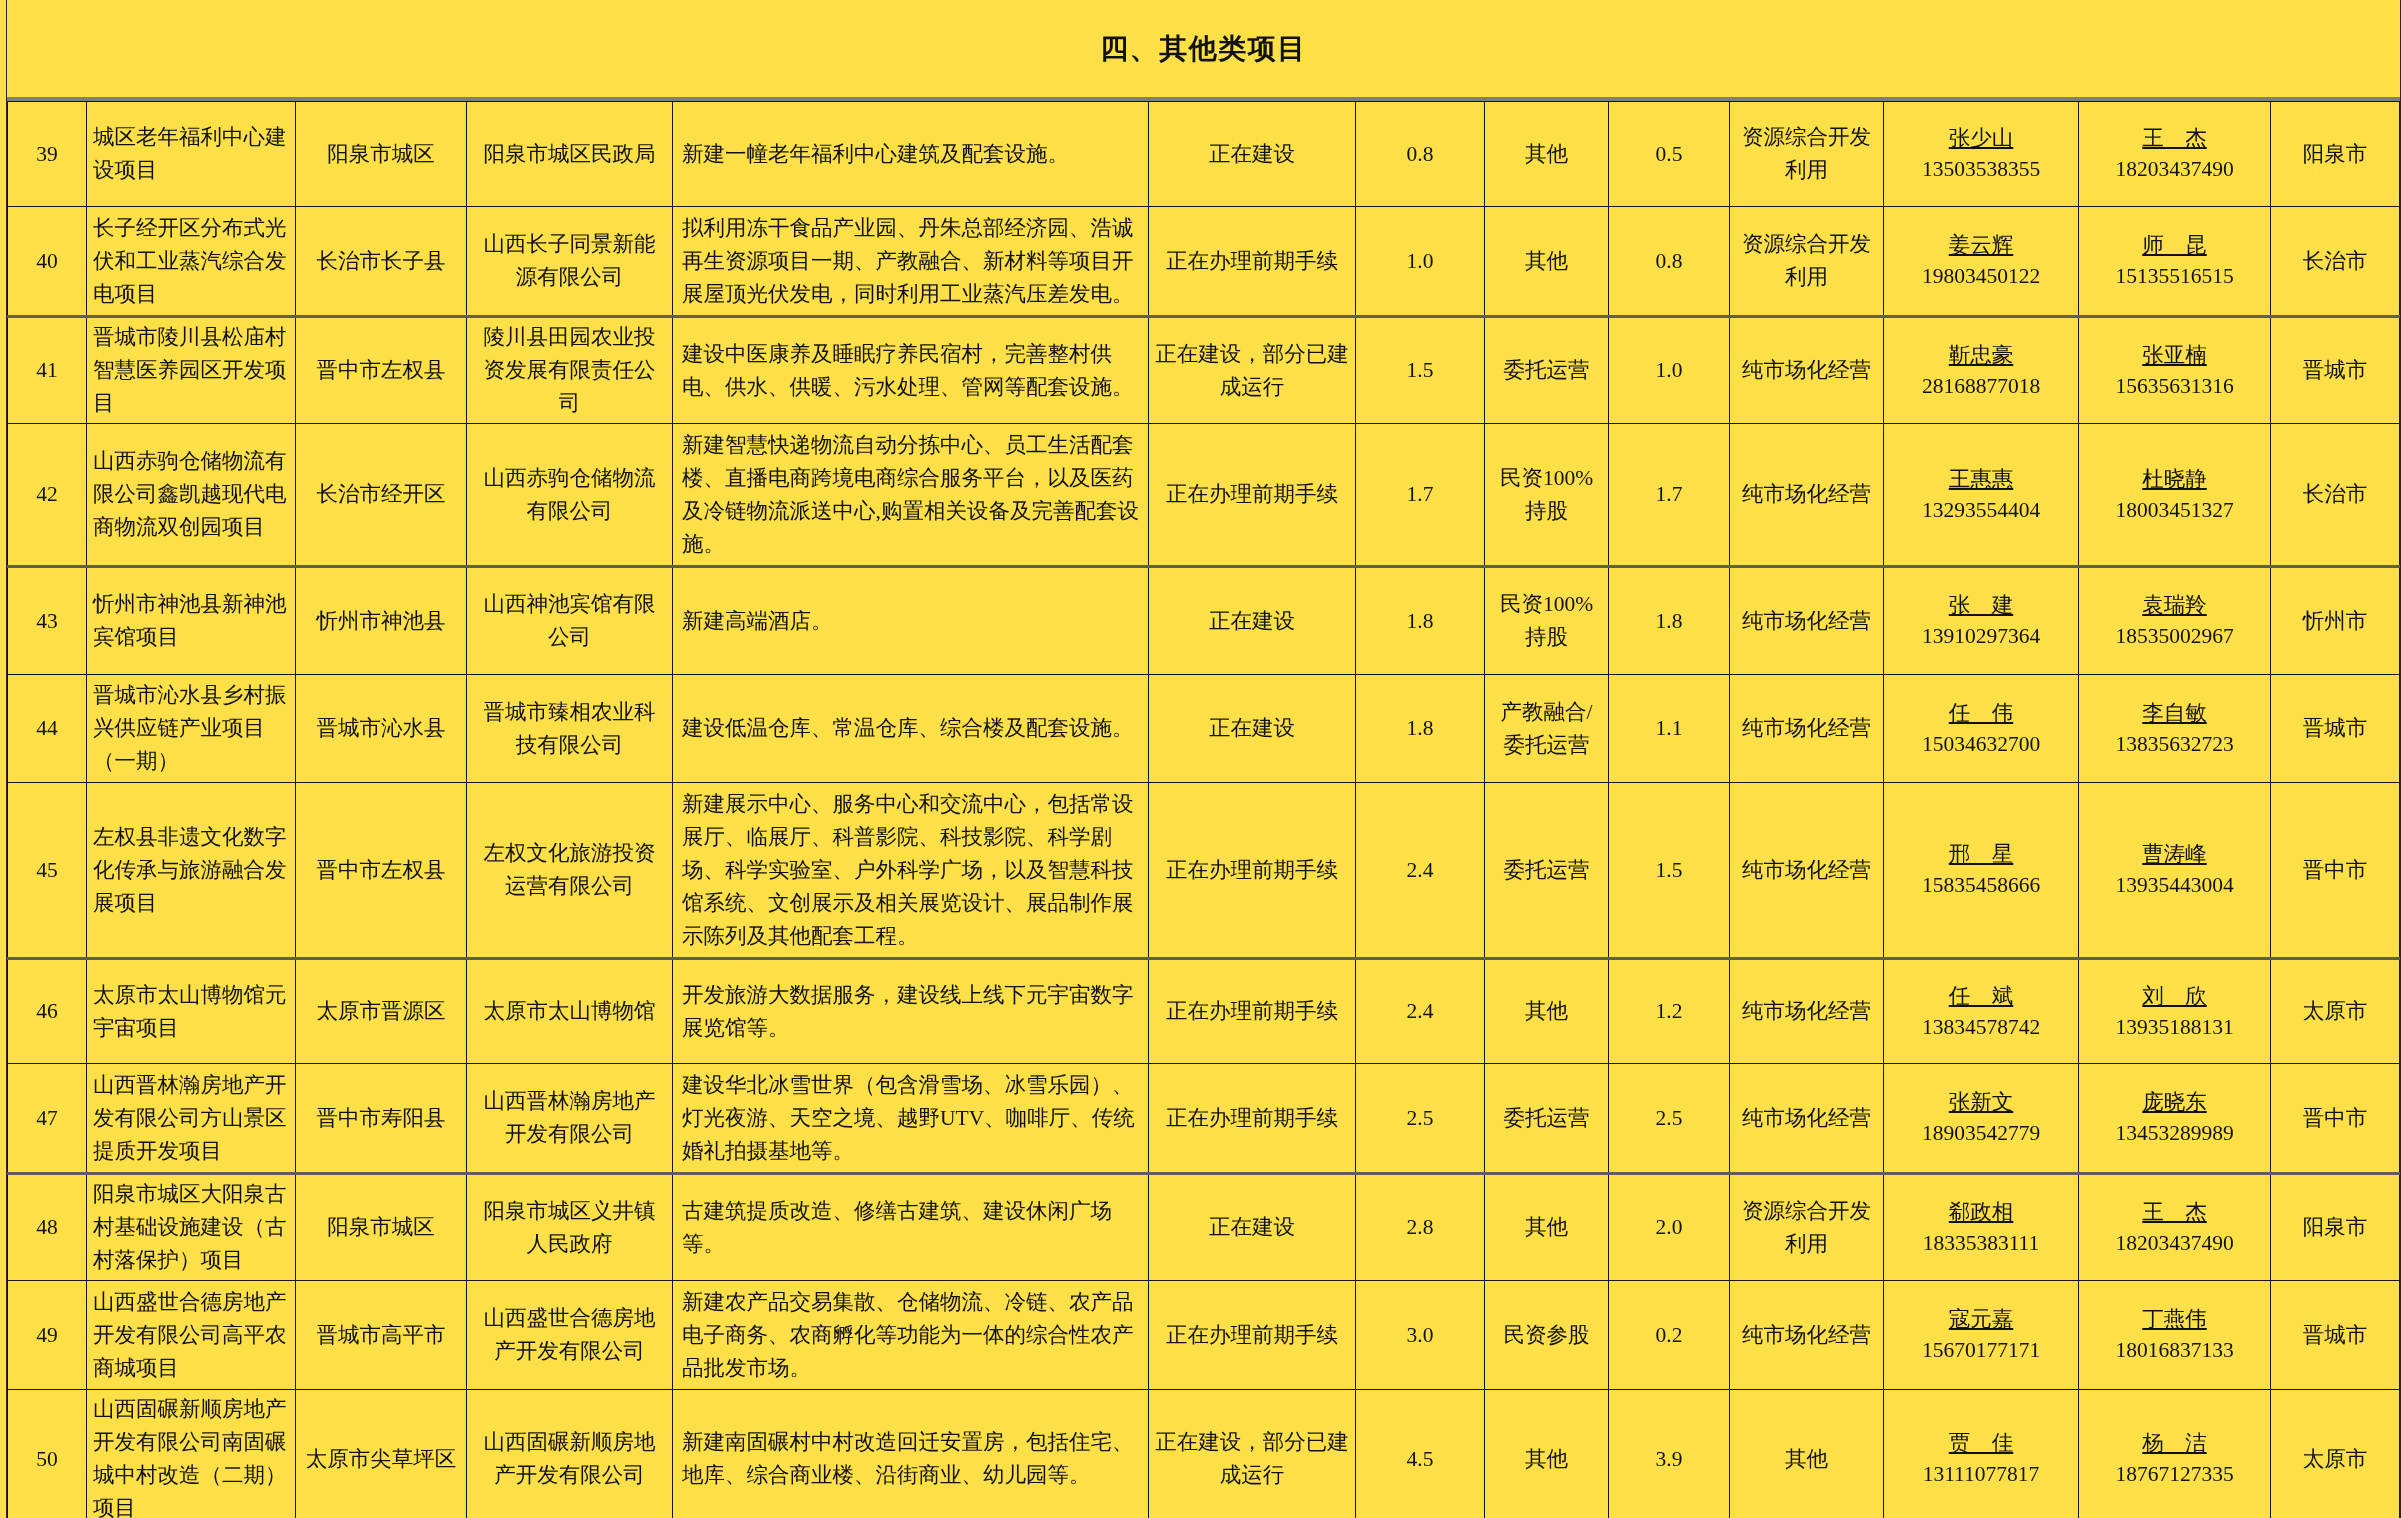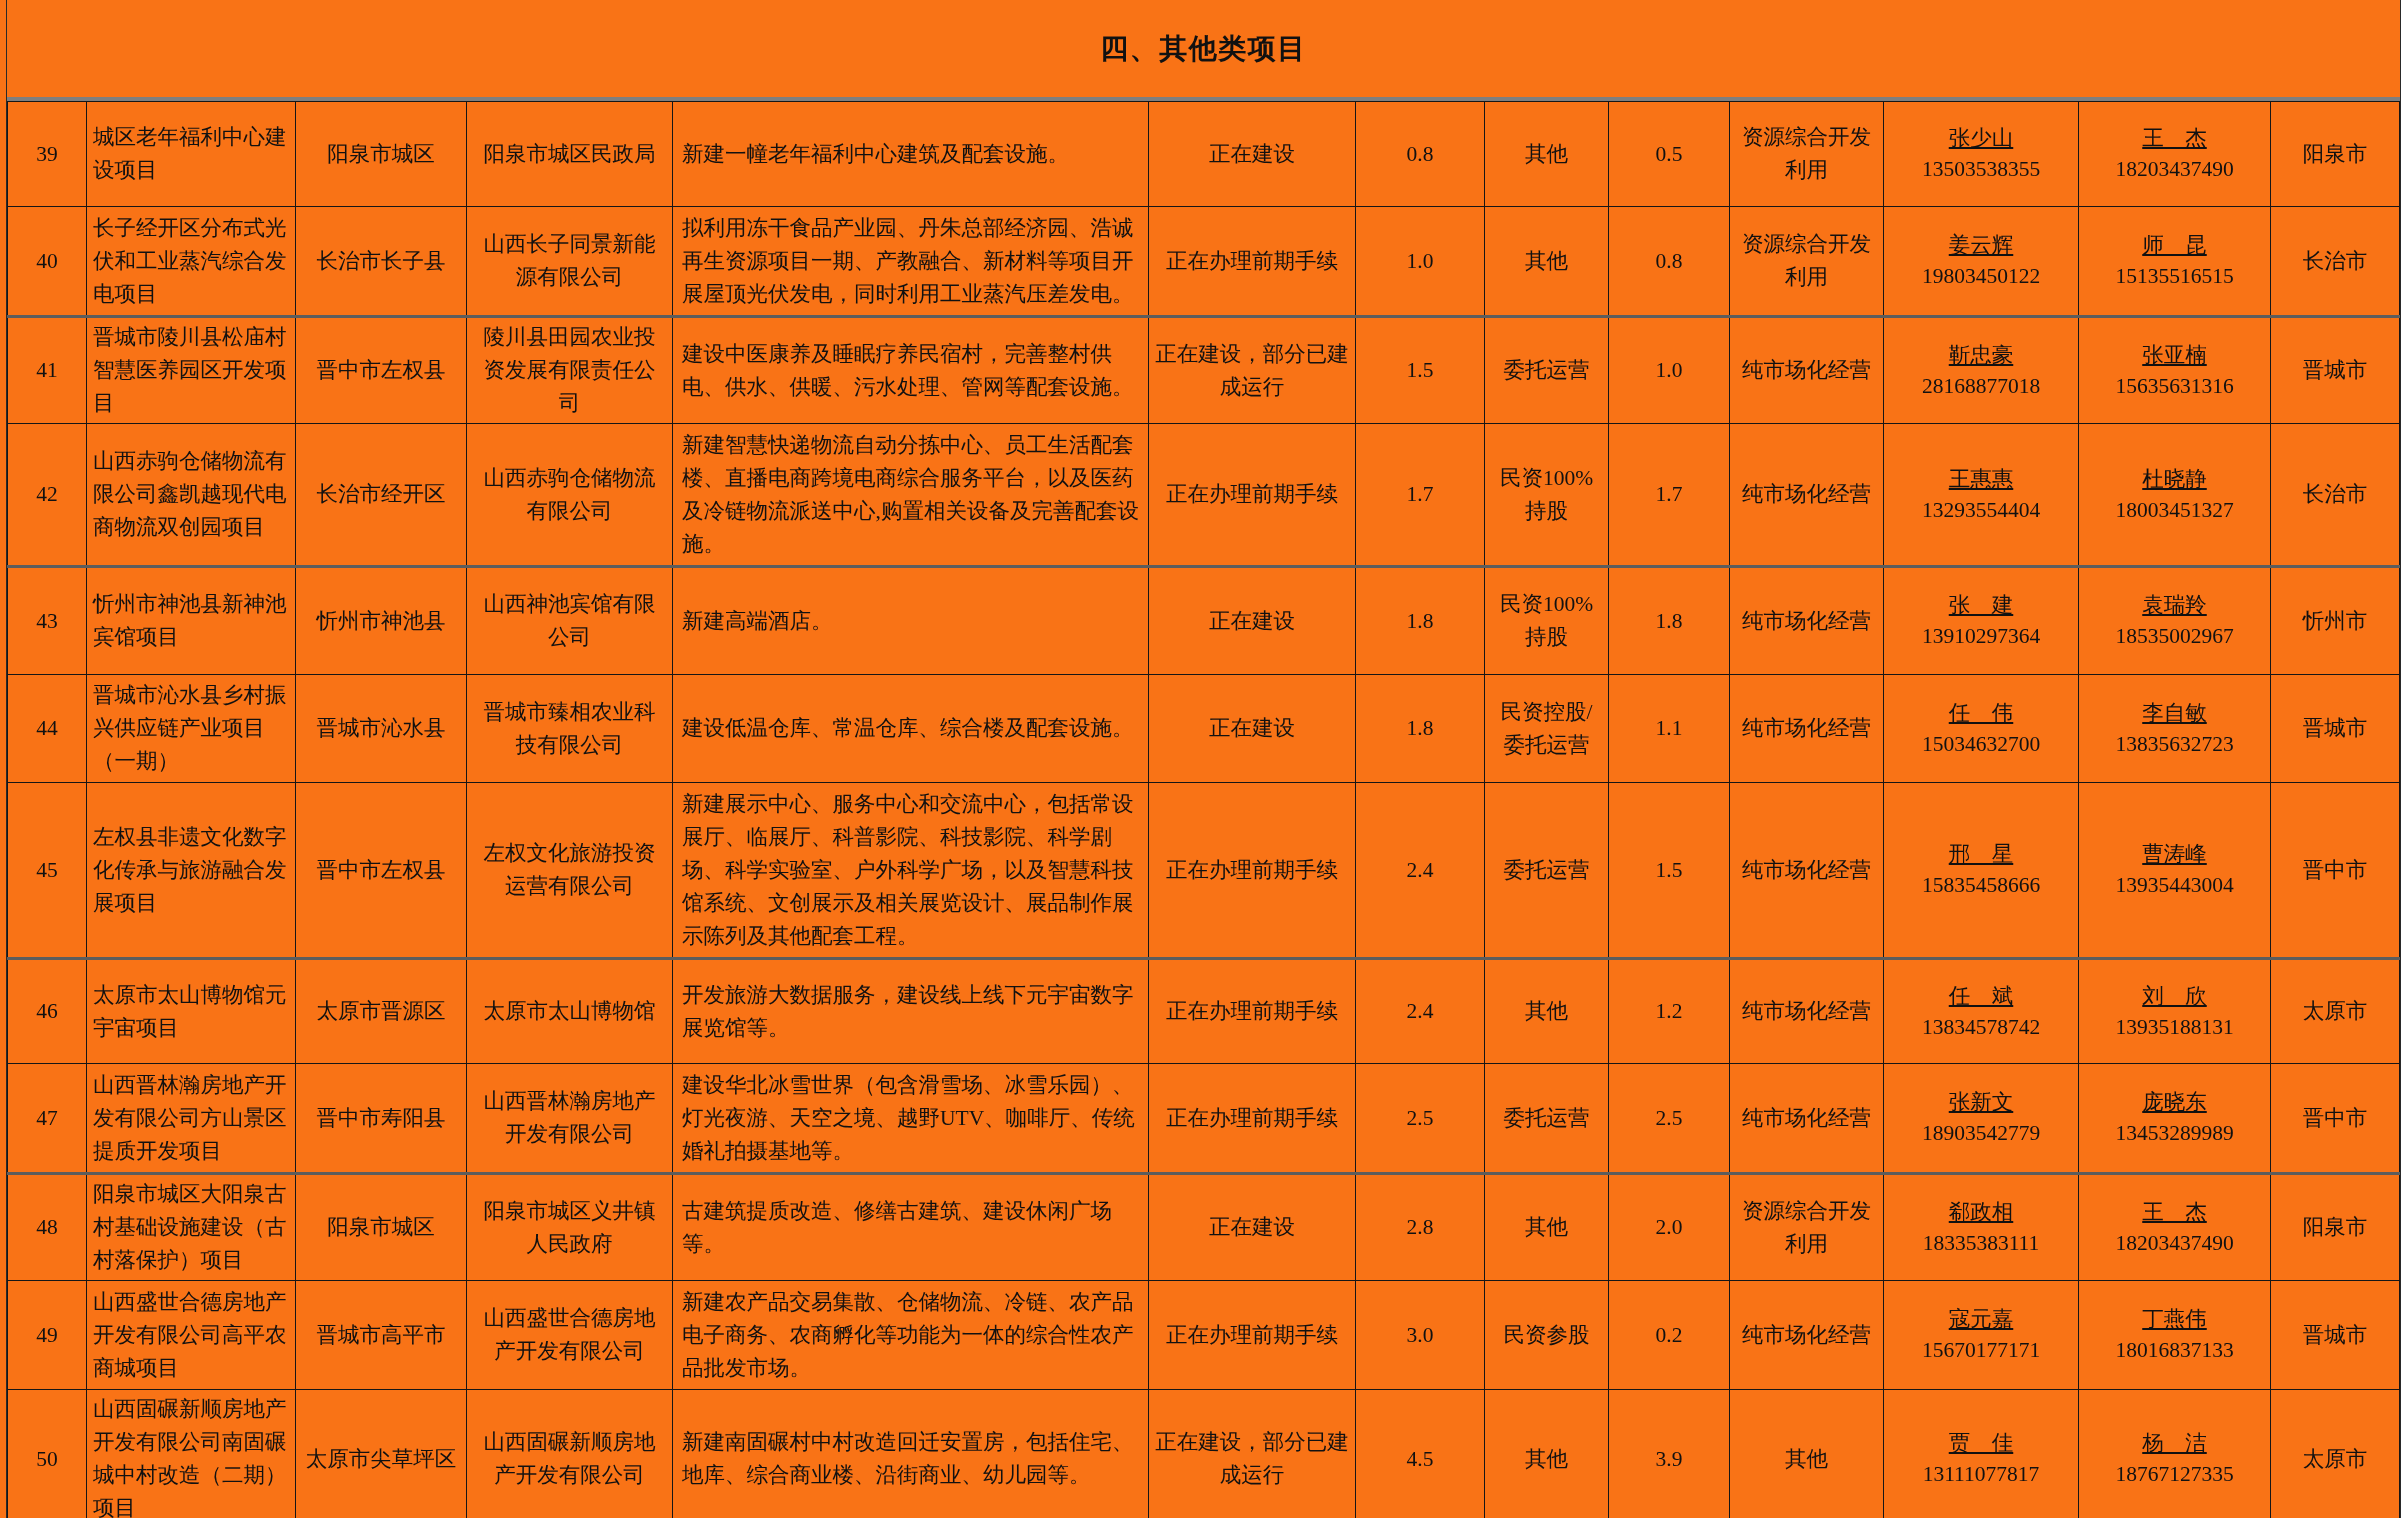--- a/index.html
+++ b/index.html
@@ -1,17 +1,17 @@
 <!DOCTYPE html>
 <html style="font-size:12px"><head>
 <meta charset="utf-8">
 <style>
   html,body{margin:0;padding:0;background:#e8e8e8;}
   .page{
-    width:2401px;height:1519px;background:#f97316;position:relative;
+    width:2401px;height:1519px;background:#fde047;position:relative;
     font-family:"Liberation Serif","DejaVu Serif",serif;
     color:#111;overflow:hidden;
   }
   .frame{margin:0 0 0 6px;width:2393px;border-left:1.5px solid #2a2a2a;border-right:1.5px solid #2a2a2a;}
   .section-header{
     height:97px;display:flex;align-items:center;justify-content:center;
     border-bottom:4.5px solid #7f7f7f;
   }
   .section-title{font-size:28px;font-weight:bold;letter-spacing:1.5px;}
   table.projects{
@@ -161,21 +161,21 @@
     <td class="c-city">忻州市</td>
   </tr>
           <tr style="height: 108px;">
     <td class="c-no">44</td>
     <td class="c-name">晋城市沁水县乡村振兴供应链产业项目（一期）</td>
     <td class="c-loc">晋城市沁水县</td>
     <td class="c-ent">晋城市臻相农业科技有限公司</td>
     <td class="c-desc">建设低温仓库、常温仓库、综合楼及配套设施。</td>
     <td class="c-status">正在建设</td>
     <td class="c-num">1.8</td>
-    <td class="c-mode">民资控股/委托运营</td>
+    <td class="c-mode">产教融合/委托运营</td>
     <td class="c-num">1.1</td>
     <td class="c-op">纯市场化经营</td>
     <td class="c-contact">
       <div class="cname">任　伟</div>
       <div class="cphone">15034632700</div>
     </td>
     <td class="c-contact">
       <div class="cname">李自敏</div>
       <div class="cphone">13835632723</div>
     </td>

